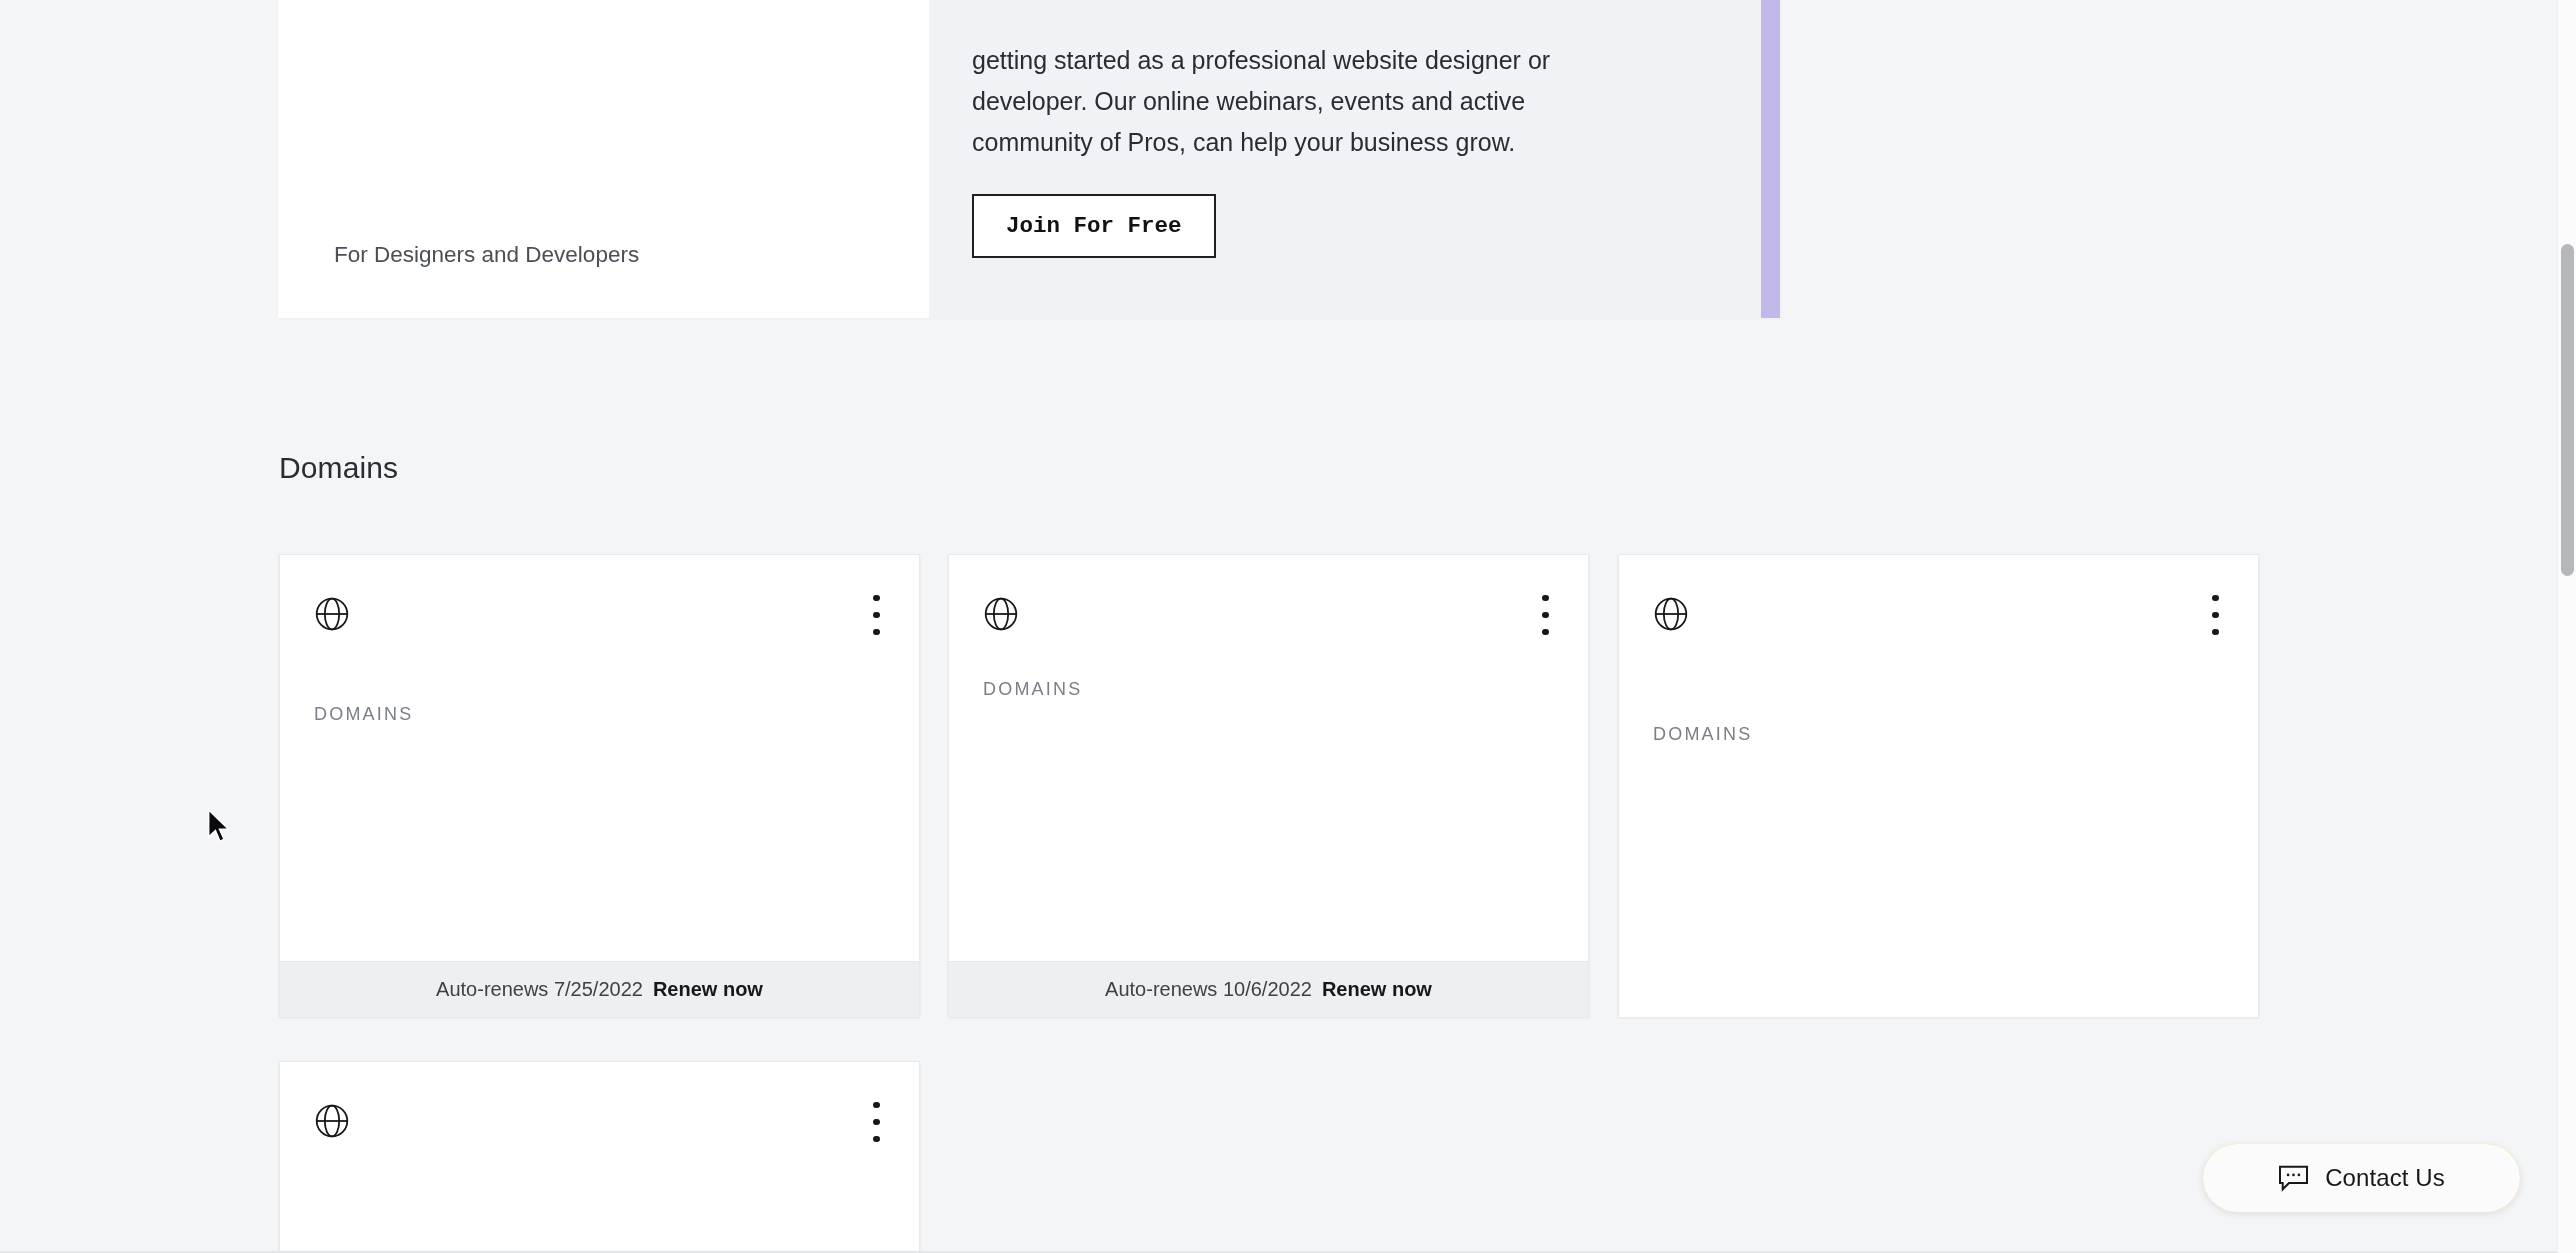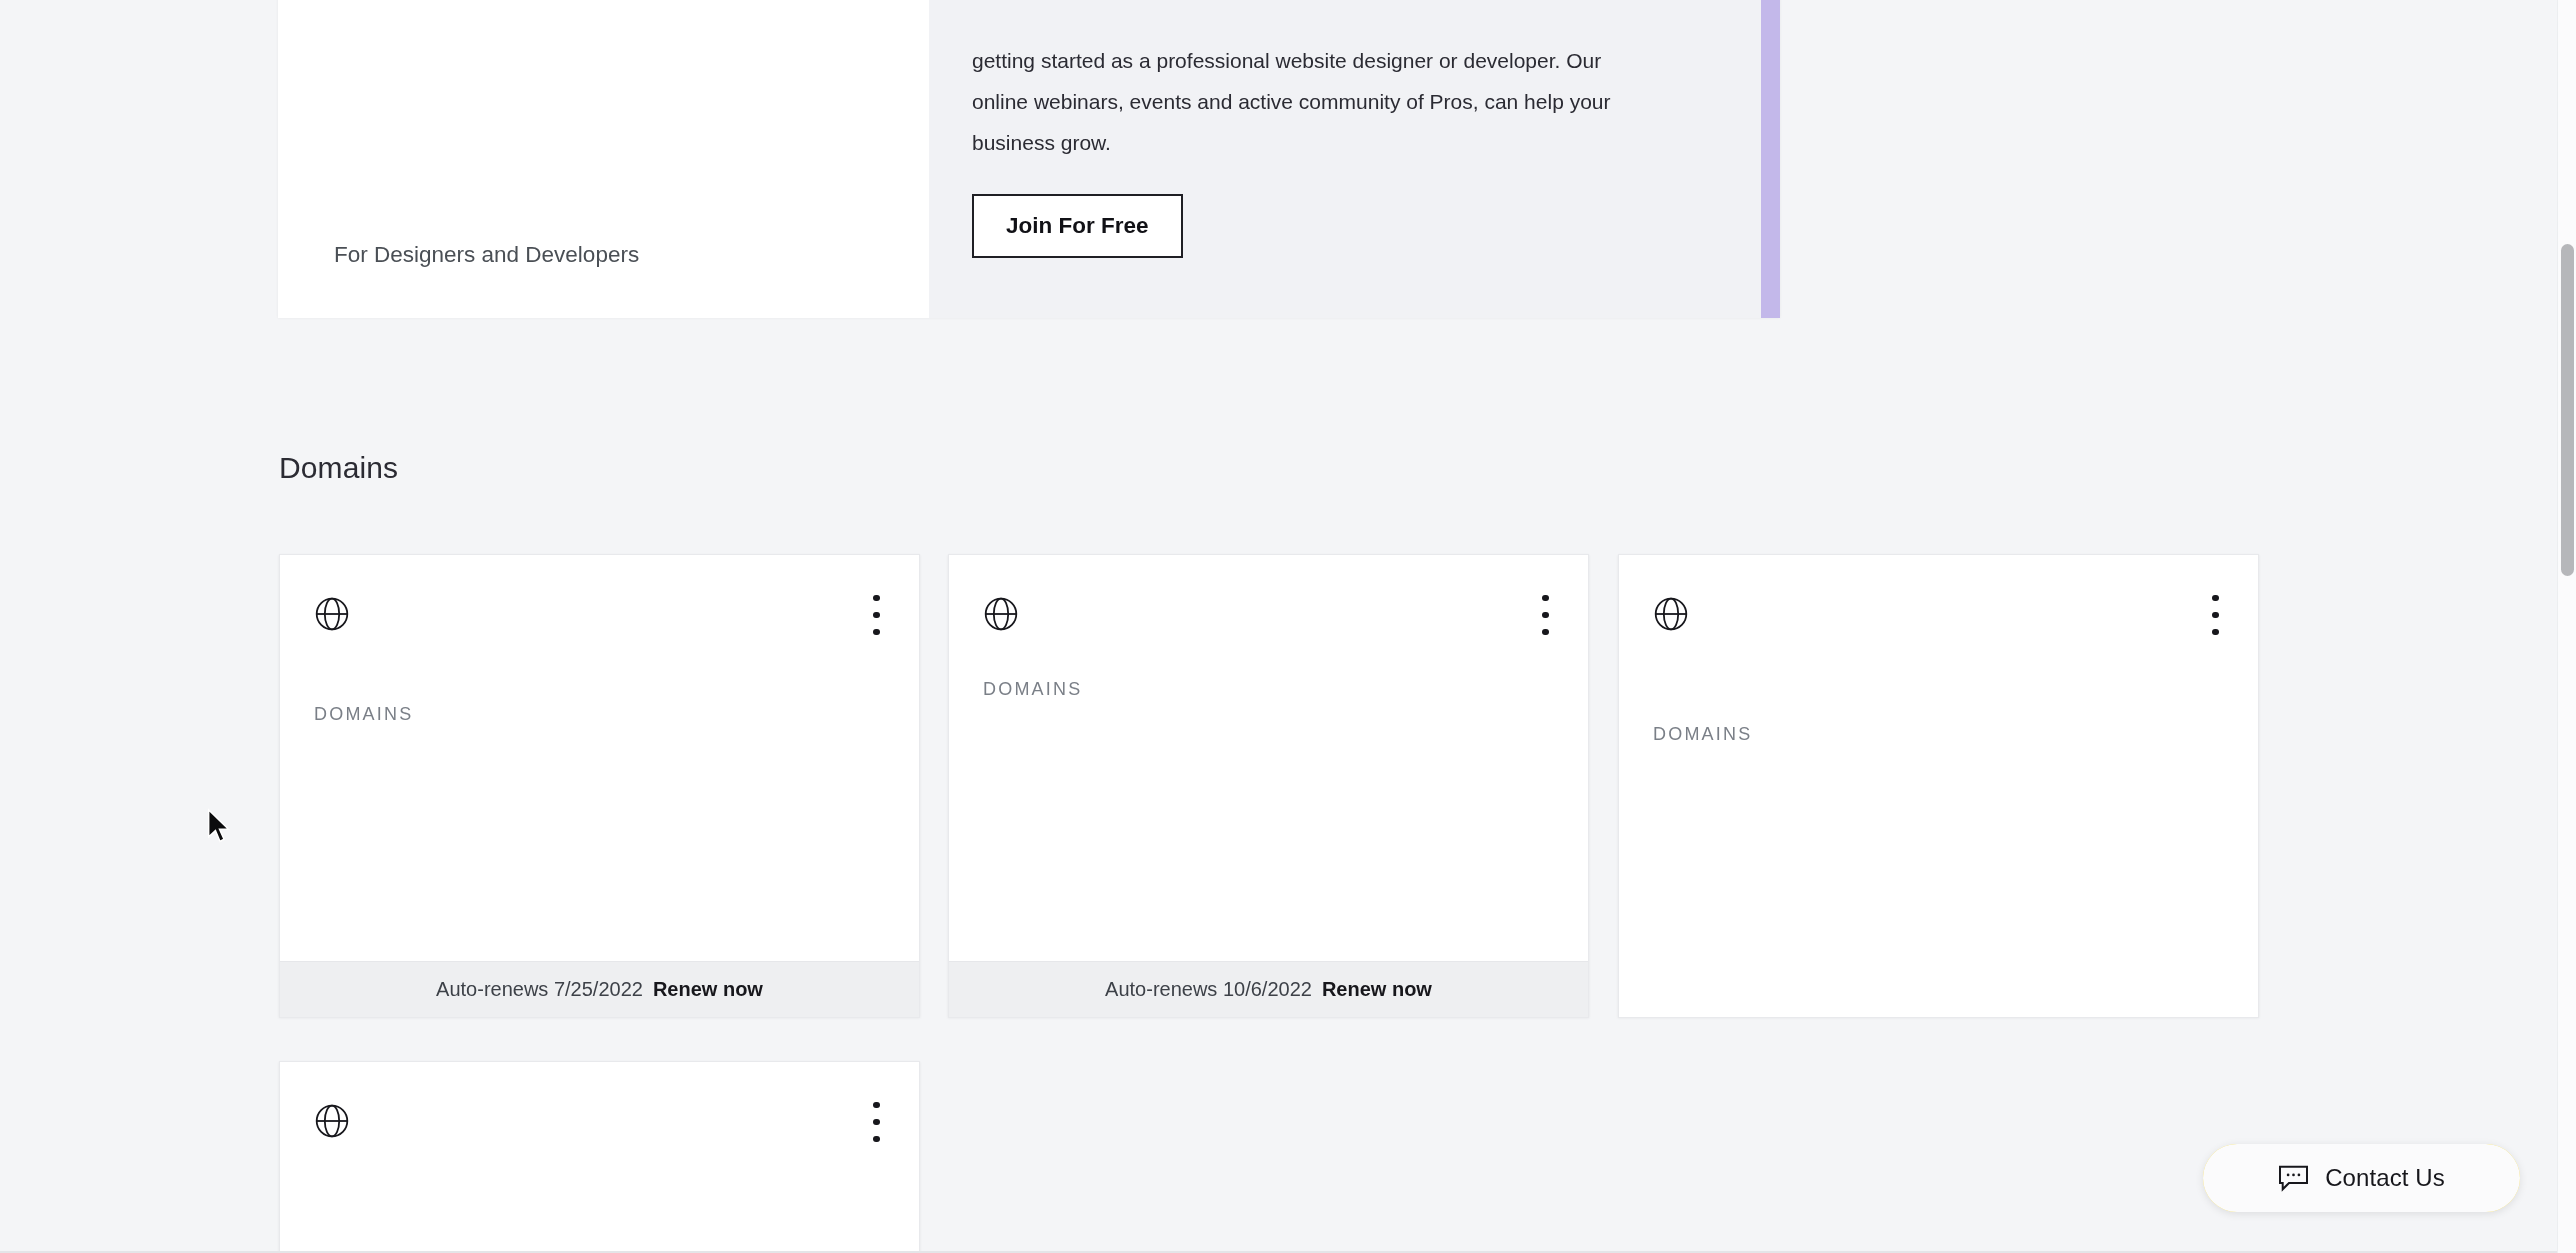--- a/index.html
+++ b/index.html
@@ -62,37 +62,37 @@
     position: relative;
     flex: 1;
     background: #f1f2f5;
     padding: 0 43px;
     display: flex;
     flex-direction: column;
     justify-content: flex-end;
     padding-bottom: 60px;
   }
   .promo-body {
-    font-size: 21px;
+    font-size: 25px;
     line-height: 41px;
     color: #2b2b33;
     max-width: 667px;
   }
   .promo-cta {
     margin-top: 31px;
     align-self: flex-start;
     background: #ffffff;
     border: 2.7px solid #1f1f24;
     color: #111116;
     font-size: 22.5px;
     font-weight: bold;
     padding: 19px 32px;
     line-height: 1;
     cursor: pointer;
-    font-family: Liberation Sans, sans-serif;
+    font-family: Liberation Mono, monospace;
   }
   .promo-accent {
     position: absolute;
     right: 0; top: 0;
     width: 19px; height: 100%;
     background: #c3b8ea;
   }
 
   
   .section-title {

